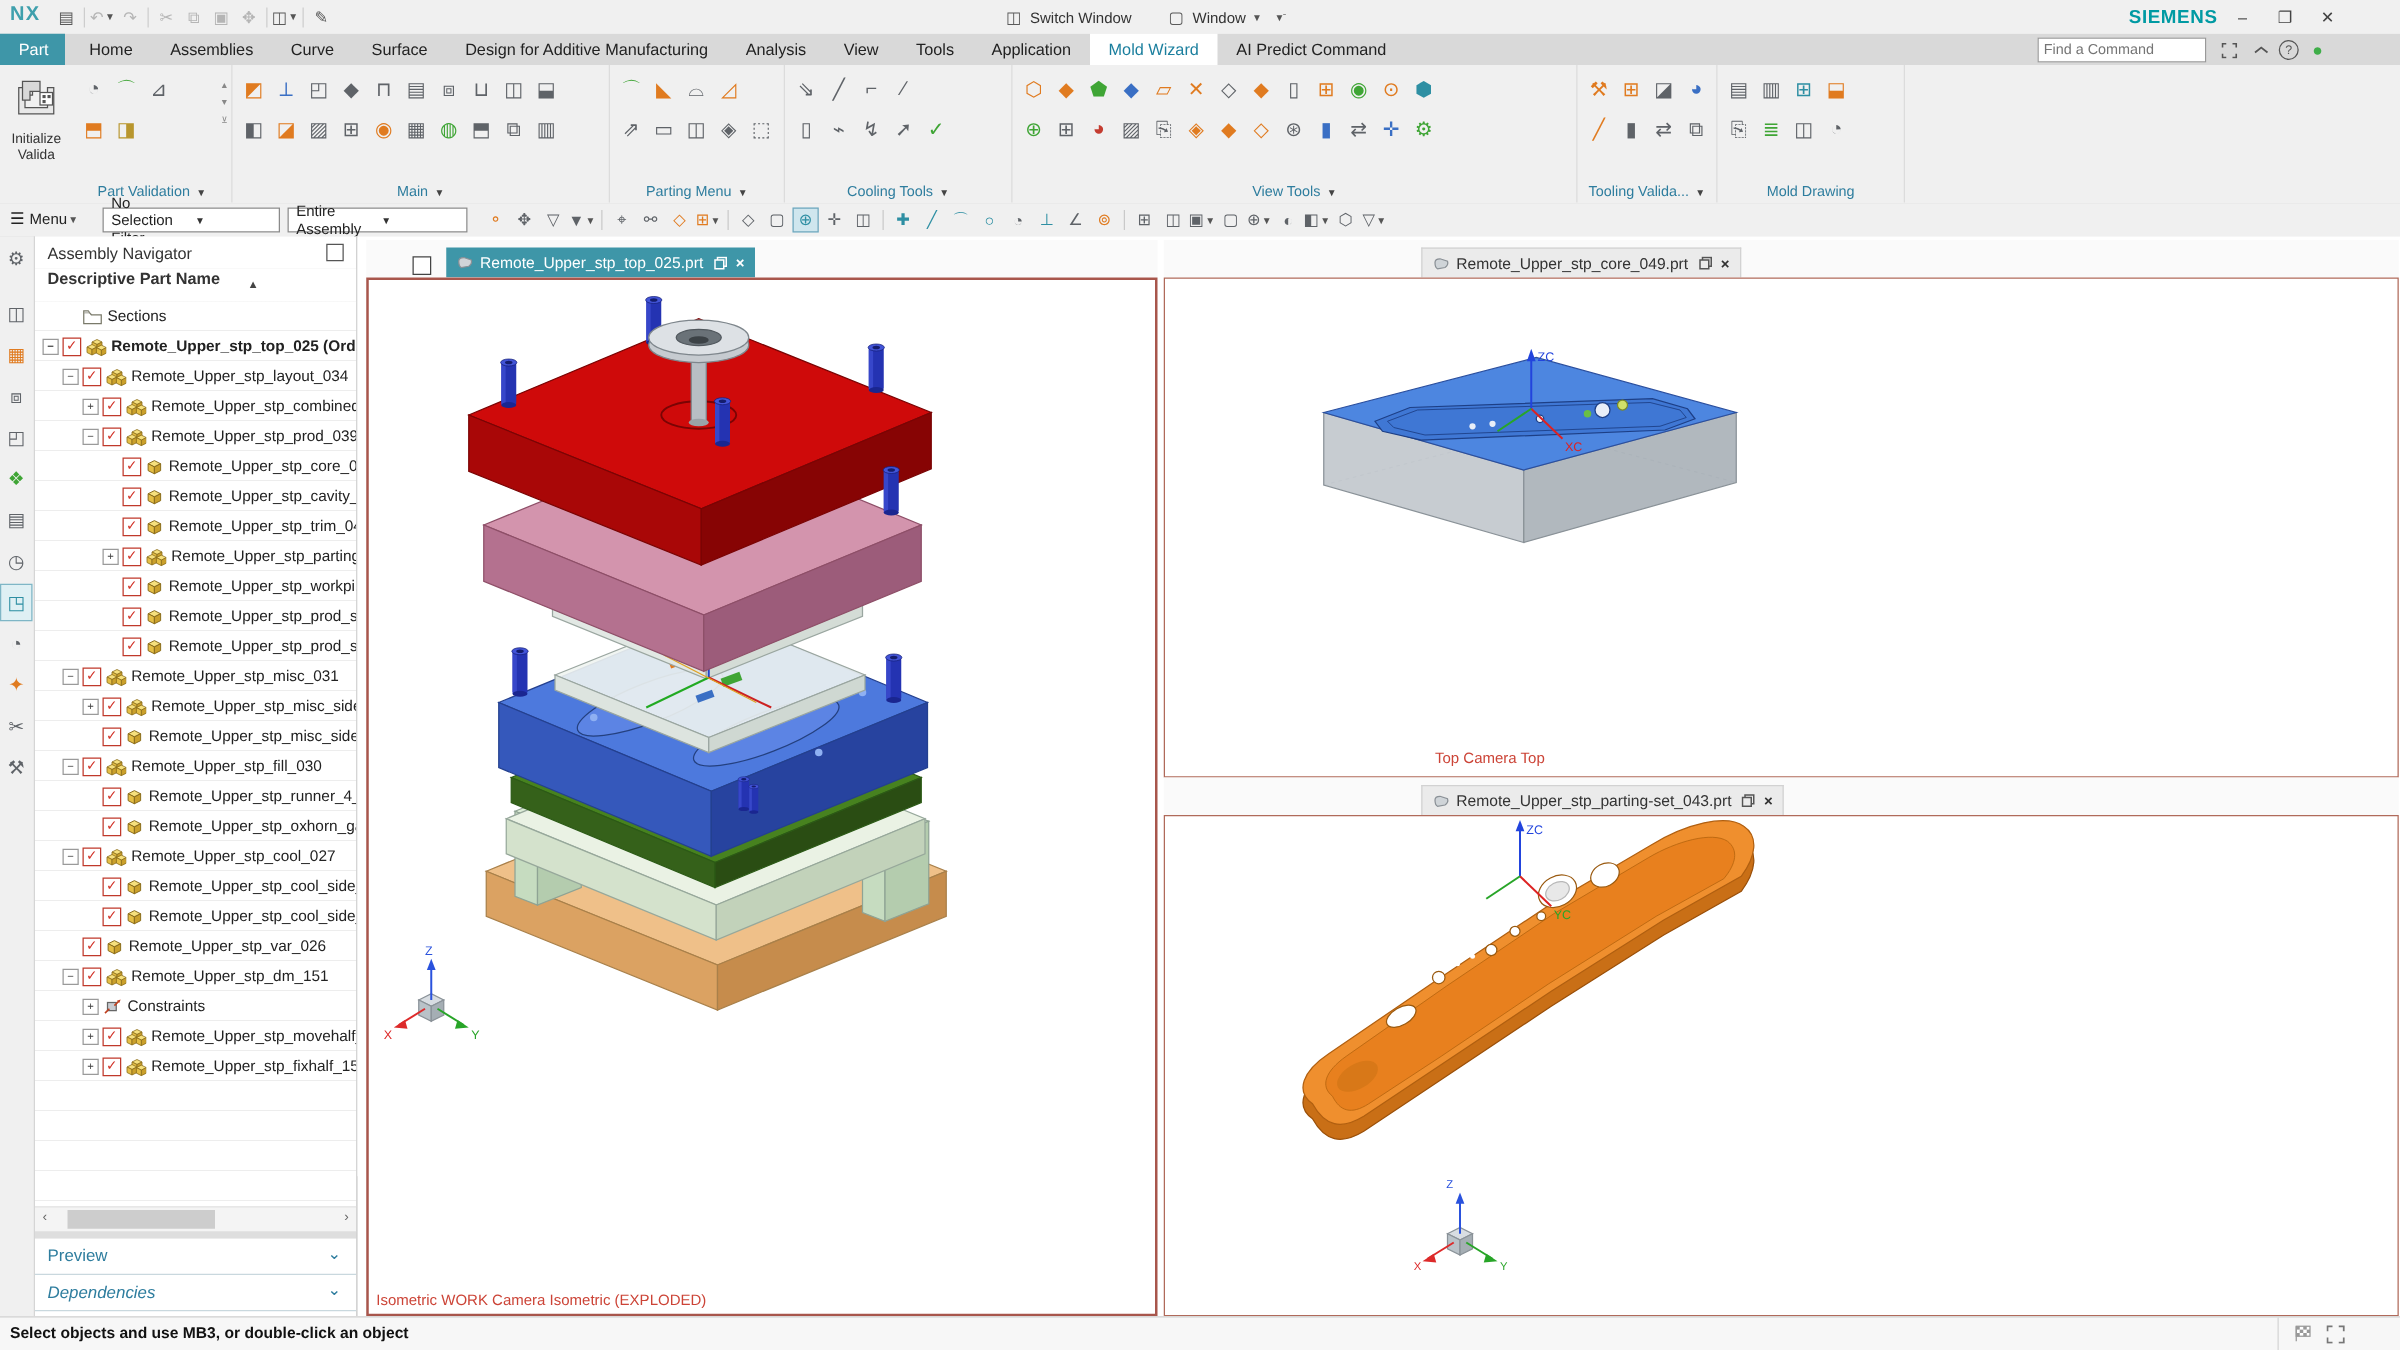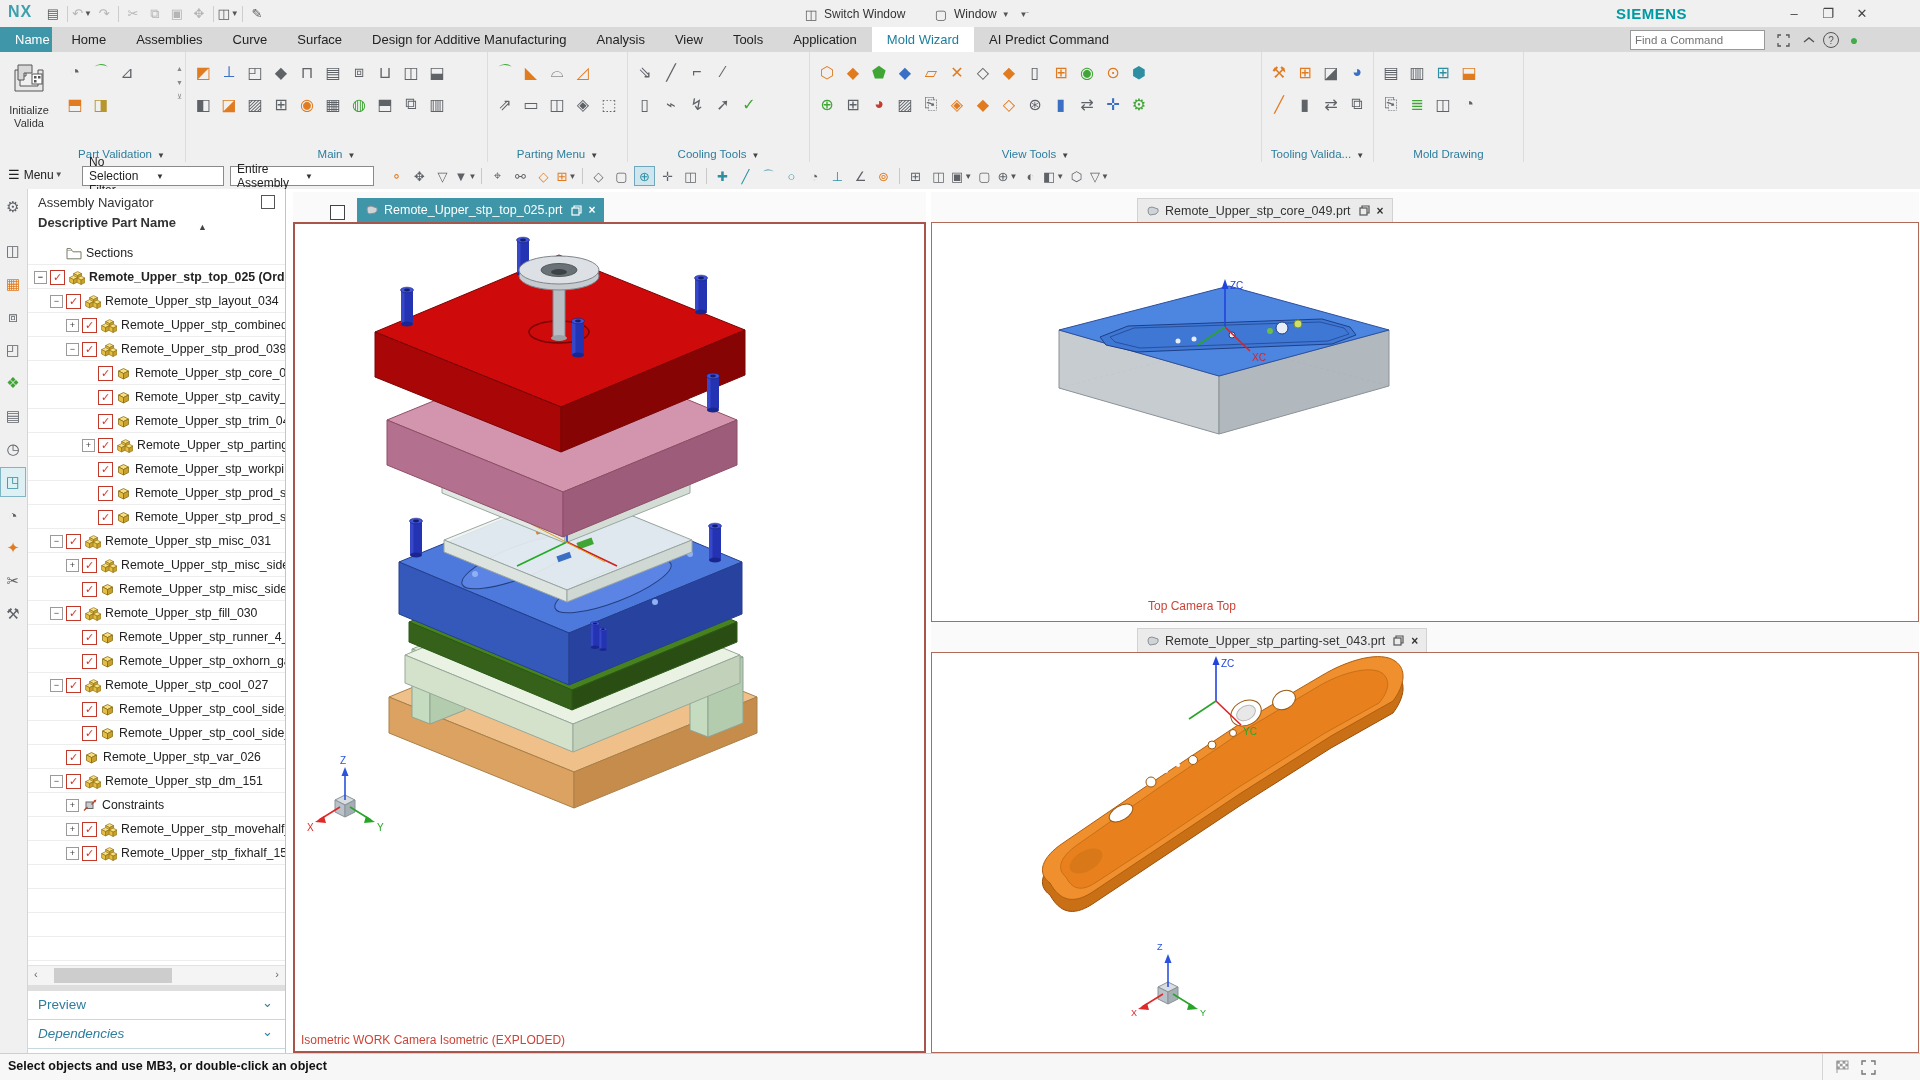--- a/index.html
+++ b/index.html
@@ -9,21 +9,21 @@
   
   #titlebar{position:absolute;left:0;top:0;width:1920px;height:27px;background:#f0f0f0;}
   .nxlogo{position:absolute;left:8px;top:3px;font-size:16px;font-weight:bold;color:#3fa0ad;letter-spacing:1px;}
   #qa-icons{position:absolute;left:42px;top:2px;height:23px;display:flex;align-items:center;}
   .qaico{width:22px;height:22px;display:inline-flex;align-items:center;justify-content:center;font-size:13px;color:#5a5a5a;}
   .qaico.dis{color:#b5b5b5;}
   .qasep{width:1px;height:16px;background:#cdcdcd;margin:0 3px;}
   .qalabel{font-size:12px;color:#333;margin:0 4px 0 2px;}
   .dropcaret{font-size:8px;color:#555;margin-left:1px;}
   #tb-title{position:absolute;left:0;right:0;top:6px;text-align:center;font-size:12.5px;color:#111;}
-  #brand{position:absolute;left:1616px;top:5px;font-size:15px;font-weight:bold;color:#009aa3;letter-spacing:.5px;}
+  #brand{position:absolute;left:1703px;top:5px;font-size:15px;font-weight:bold;color:#009aa3;letter-spacing:.5px;}
   .winbtn{position:absolute;top:0;width:28px;height:27px;display:flex;align-items:center;justify-content:center;font-size:13px;color:#444;}
   
   #tabrow{position:absolute;left:0;top:27px;width:1920px;height:25px;background:#d9d9d9;}
   .rtab{display:inline-block;height:25px;line-height:25px;padding:0 15px;font-size:13px;color:#222;vertical-align:top;}
   .rtab.file{background:#3e96a8;color:#fff;width:22px;text-align:center;}
   .rtab.active{background:#fff;color:#1b7f9e;}
   #cmdbox{position:absolute;left:1630px;top:3px;width:133px;height:18px;background:#fff;border:1px solid #999;display:flex;align-items:center;}
   #cmdbox input{border:none;outline:none;flex:1;font-size:11.5px;color:#888;padding:0 4px;background:transparent;font-family:inherit;}
   .trico{position:absolute;top:4px;width:22px;height:18px;display:flex;align-items:center;justify-content:center;color:#555;font-size:12px;}
   
@@ -127,21 +127,21 @@
     <span class="dropcaret">▼</span>
     <span class="dropcaret" style="margin-left:10px;">▼̄</span>
   </span>
   <span id="brand">SIEMENS</span>
   <span class="winbtn" style="left:1780px;">–</span>
   <span class="winbtn" style="left:1814px;">❐</span>
   <span class="winbtn" style="left:1848px;">✕</span>
 </div>
 
 <div id="tabrow">
-  <span class="rtab file">Name</span>
+  <span class="rtab file">Part</span>
   <span id="tabs-flow"><span class="rtab">Home</span><span class="rtab">Assemblies</span><span class="rtab">Curve</span><span class="rtab">Surface</span><span class="rtab">Design for Additive Manufacturing</span><span class="rtab">Analysis</span><span class="rtab">View</span><span class="rtab">Tools</span><span class="rtab">Application</span><span class="rtab active">Mold Wizard</span><span class="rtab">AI Predict Command</span></span>
   <span id="cmdbox">
     <input placeholder="Find a Command" style="">
     <svg width="15" height="15" viewBox="0 0 15 15">
       <circle cx="6" cy="6" r="4" fill="none" stroke="#666" stroke-width="1.4"></circle>
       <line x1="9" y1="9" x2="13" y2="13" stroke="#666" stroke-width="1.4"></line>
     </svg>
   </span>
   <span class="trico" style="left:1772px;">
     <svg width="13" height="13" viewBox="0 0 13 13">

